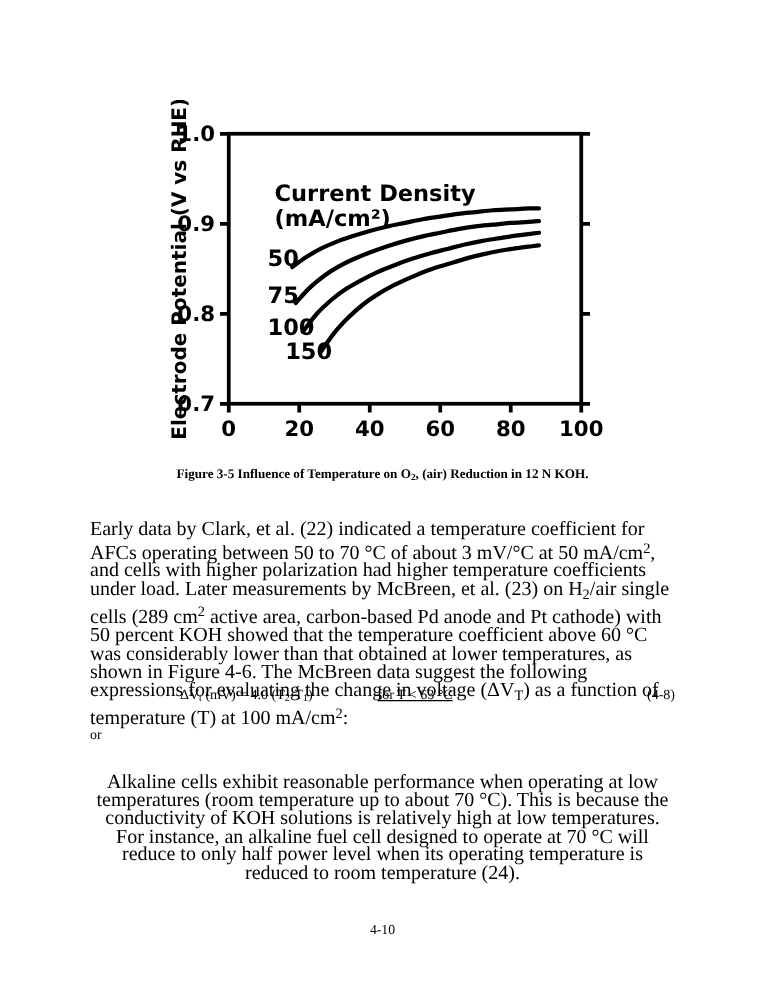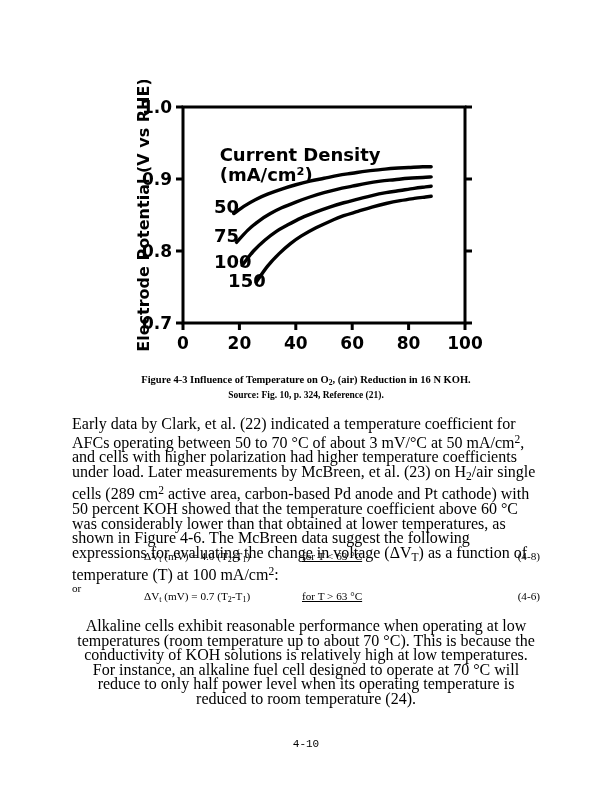--- a/index.html
+++ b/index.html
@@ -110,21 +110,21 @@
     top: 16px;
   }
 
   
   .footer {
     position: absolute;
     left: 0;
     top: 738px;
     width: 612px;
     text-align: center;
-    font-family: Liberation Mono, monospace;
+    font-family: Liberation Serif, serif;
     font-size: 11px;
   }
 </style>
 </head>
 <body>
 
 <div class="page">
 
   <div class="figure-block">
     <div class="chart-wrap">
@@ -170,45 +170,37 @@
           <text x="86.66" y="101.16" text-anchor="start" font-family="&quot;DejaVu Sans&quot;, sans-serif" font-size="18" font-weight="bold" fill="#000">(mA/cm²)</text>
           <text x="81.02" y="132.84" text-anchor="start" font-family="&quot;DejaVu Sans&quot;, sans-serif" font-size="18" font-weight="bold" fill="#000">50</text>
           <text x="81.02" y="162.35999999999996" text-anchor="start" font-family="&quot;DejaVu Sans&quot;, sans-serif" font-size="18" font-weight="bold" fill="#000">75</text>
           <text x="81.02" y="188.27999999999997" text-anchor="start" font-family="&quot;DejaVu Sans&quot;, sans-serif" font-size="18" font-weight="bold" fill="#000">100</text>
           <text x="95.12" y="206.99999999999997" text-anchor="start" font-family="&quot;DejaVu Sans&quot;, sans-serif" font-size="18" font-weight="bold" fill="#000">150</text>
         </svg>
     </div>
   </div>
 
   <div class="caption">
-    <div><span>Figure 4-3  Influence of Temperature on O</span><span class="sub">2</span><span>, (air) Reduction in 16 N KOH.</span></div>
-    <div class="caption-line2">Source: Fig. 10, p. 324, Reference (21).</div>
+    <div><span>Figure 3-5  Influence of Temperature on O</span><span class="sub">2</span><span>, (air) Reduction in 12 N KOH.</span></div>
   </div>
 
   <div class="body-text" id="para1"><span>Early data by Clark, et al. (22) indicated a temperature coefficient for AFCs operating between 50 to 70 °C of about 3 mV/°C at 50 mA/cm</span><span class="sup">2</span><span>, and cells with higher polarization had higher temperature coefficients under load.  Later measurements by McBreen, et al. (23) on H</span><span class="sub">2</span><span>/air single cells (289 cm</span><span class="sup">2</span><span> active area, carbon-based Pd anode and Pt cathode) with 50 percent KOH showed that the temperature coefficient above 60 °C was considerably lower than that obtained at lower temperatures, as shown in Figure 4-6.  The McBreen data suggest the following expressions for evaluating the change in voltage (ΔV</span><span class="sub">T</span><span>) as a function of temperature (T) at 100 mA/cm</span><span class="sup">2</span><span>:</span></div>
 
   <div class="eqn-block" id="eq1row">
     <div class="eqn-row">
       <span class="eqn-body"><span>ΔV</span><span class="sub">t</span><span> (mV) = 4.0 (T</span><span class="sub">2</span><span>-T</span><span class="sub">1</span><span>)</span></span>
       <span class="eqn-cond">for T &lt; 63 °C</span>
       <span class="eqn-num">(4-8)</span>
     </div>
   </div>
 
   <div class="eqn-block" id="orrow">
     <div class="eqn-row">
       <span class="or-label">or</span>
     </div>
   </div>
 
-  <div class="eqn-block" id="eq2row">
-    <div class="eqn-row">
-      <span class="eqn-body"><span>ΔV</span><span class="sub">t</span><span> (mV) = 0.7 (T</span><span class="sub">2</span><span>-T</span><span class="sub">1</span><span>)</span></span>
-      <span class="eqn-cond">for T &gt; 63 °C</span>
-      <span class="eqn-num">(4-6)</span>
-    </div>
-  </div>
 
   <div class="body-text" id="para2">Alkaline cells exhibit reasonable performance when operating at low temperatures (room temperature up to about 70 °C).  This is because the conductivity of KOH solutions is relatively high at low temperatures.  For instance, an alkaline fuel cell designed to operate at 70 °C will reduce to only half power level when its operating temperature is reduced to room temperature (24).</div>
 
   <div class="footer">4-10</div>
 
 </div>
 
 </body></html>

